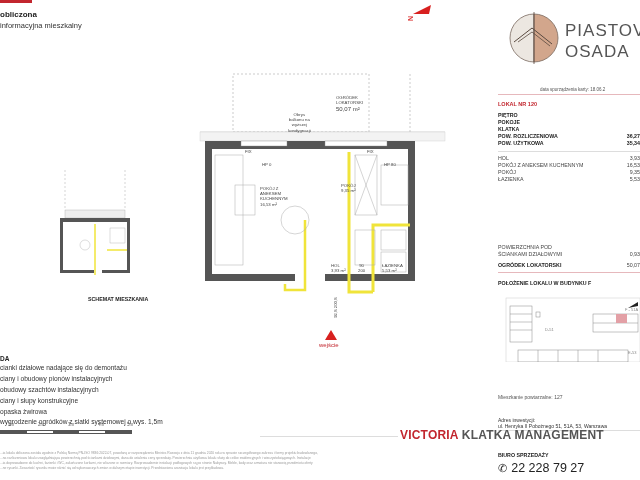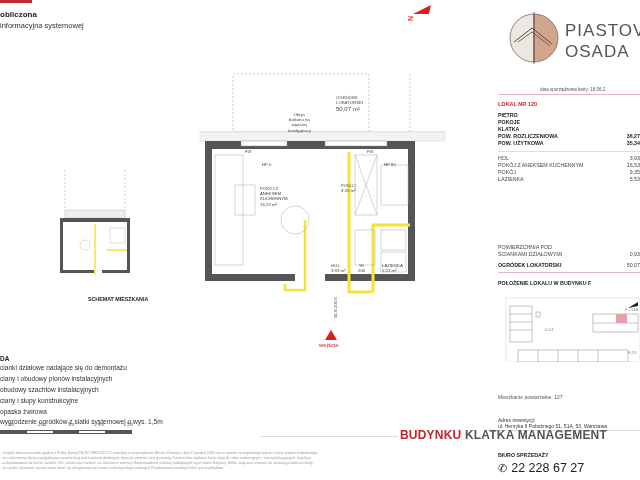--- a/index.html
+++ b/index.html
@@ -32,21 +32,21 @@
   .vam-line { left:260px; top:436px; width:138px; height:1px; background:#ddd; }
   .schem-lbl { left:88px; top:296px; font-size:5.3px; font-weight:bold; color:#222; }
   .plan-lbl { font-size:4.3px; color:#444; line-height:5.2px; }
   .entry-lbl { font-size:6px; color:#c2262e; }
 </style>
 </head>
 <body>
 
 <div class="abs topbar"></div>
 <div class="abs hdr1">obliczona</div>
-<div class="abs hdr2">informacyjna systemowej</div>
+<div class="abs hdr2">informacyjna mieszkalny</div>
 
 <svg class="abs" style="left:405px;top:4px;" width="30" height="20">
   <polygon points="26,1 8,10 24,10" fill="#d8201f"></polygon>
 </svg>
 <div class="abs" style="left:408px;top:15px;font-size:7px;color:#d8201f;font-weight:bold;transform:rotate(-90deg);">N</div>
 
 <svg class="abs" style="left:508px;top:12px;" width="52" height="52">
   <path d="M26,2 A24,24 0 0,0 26,50 Z" fill="#ece7e1" stroke="#7a6a60" stroke-width="0.8"></path>
   <path d="M26,2 A24,24 0 0,1 26,50 Z" fill="#d2a68c" stroke="#7a6a60" stroke-width="0.8"></path>
   <polyline points="6,30 24,16 44,32" fill="none" stroke="#5a4a40" stroke-width="1"></polyline>
@@ -137,21 +137,21 @@
 <div class="abs" style="left:625px;top:307px;font-size:4px;color:#888;">F - 51A</div>
 <div class="abs" style="left:628px;top:350px;font-size:4px;color:#888;">E-53</div>
 
 <div class="abs addr" style="top:394px;color:#555;">Mieszkanie powtarzalne: 127</div>
 <div class="abs addr" style="top:417px;">Adres inwestycji:</div>
 <div class="abs addr" style="top:423px;">ul. Henryka II Pobożnego 51, 51A, 53, Warszawa</div>
 <div class="abs hline" style="left:498px;top:430px;width:142px;background:#ddd;"></div>
 <div class="abs sectionlbl" style="left:498px;top:452px;">BIURO SPRZEDAŻY</div>
 <div class="abs phone">
   <span style="font-size:11px;">✆</span>
-  <span>22 228 67 27</span>
+  <span>22 228 79 27</span>
 </div>
 
 <svg class="abs" style="left:195px;top:70px;" width="280" height="225">
 
   <rect x="38" y="4" width="136" height="58" fill="none" stroke="#aaa" stroke-dasharray="2,2" stroke-width="0.6"></rect>
   <line x1="215" y1="4" x2="215" y2="62" stroke="#aaa" stroke-dasharray="2,2" stroke-width="0.6"></line>
   <line x1="5" y1="62" x2="250" y2="62" stroke="#bbb" stroke-width="0.5"></line>
   <rect x="5" y="62" width="245" height="9" fill="#f3f3f3" stroke="#ccc" stroke-width="0.4"></rect>
 
   <rect x="10" y="71" width="210" height="8" fill="#555"></rect>
@@ -261,18 +261,18 @@
 <div class="abs scalebar">
   <div style="background:#555;"></div>
     <div></div>
     <div style="background:#555;"></div>
     <div></div>
     <div style="background:#555;"></div>
 </div>
 
 <div class="abs vam-line"></div>
 <div class="abs vam">
-  <span class="red">BUDYNKU</span> <span>KLATKA MANAGEMENT</span>
+  <span class="red">VICTORIA</span> <span>KLATKA MANAGEMENT</span>
 </div>
 <div class="abs fine" style="top:451px;">...ia lokalu obliczona została zgodnie z Polską Normą PN-ISO 9836:2022-07, powołaną w rozporządzeniu Ministra Rozwoju z dnia 11 grudnia 2020 roku w sprawie szczegółowego zakresu i formy projektu budowlanego,</div>
 <div class="abs fine" style="top:456px;">...na rozliczeniowa lokalu uwzględniająca powierzchnię pod ściankami działowymi, dana do ustalenia ceny sprzedaży. Powierzchnia użytkowa lokalu służy do celów ewidencyjnych i wieczystoksięgowych. Instalacje</div>
 <div class="abs fine" style="top:461px;">...ia doprowadzone do kuchni, łazienki i WC, zakończone korkami, nie wliczone w rozmiary. Rozprowadzenie instalacji podłogowych są po stronie Nabywcy. Meble, kody oraz armatura nie stanowią przedmiotu oferty</div>
 <div class="abs fine" style="top:466px;">...ne rysunki. Zawartość rysunku może różnić się od wykonawczych zmian w dalszym etapie inwestycji. Przedstawiona aranżacja lokalu jest przykładowa.</div>
 
 </body></html>

